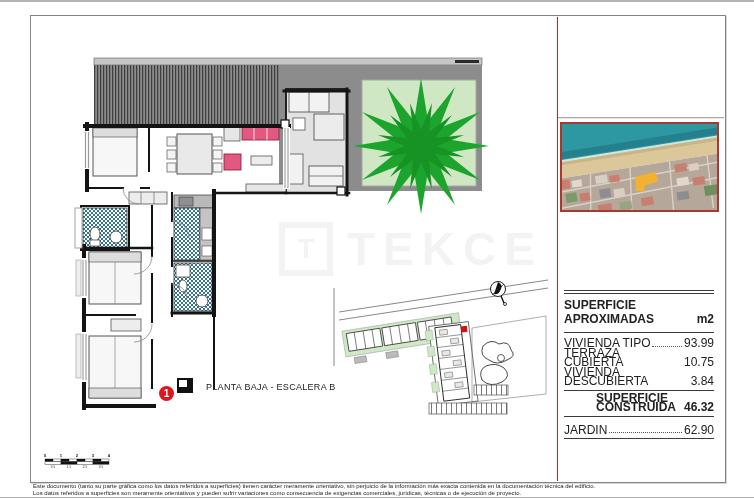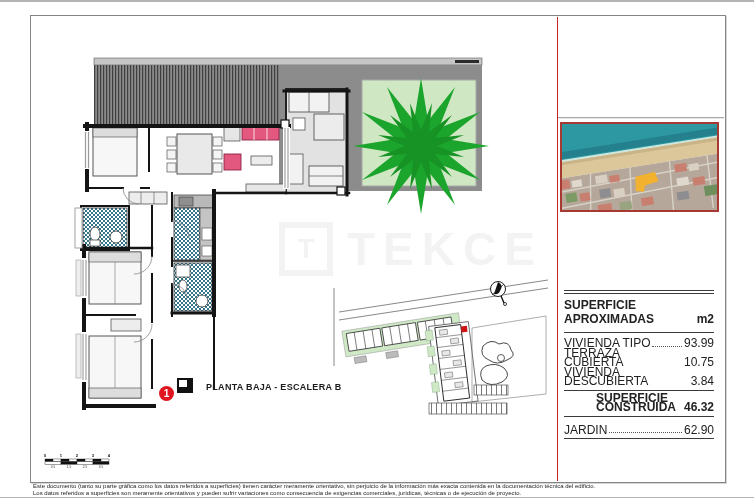--- a/index.html
+++ b/index.html
@@ -19,21 +19,21 @@
 
   .watermark{
     position:absolute;left:248px;top:206px;z-index:1;display:flex;align-items:center;gap:14px;
     color:rgba(40,40,40,0.055);user-select:none;
   }
   .wm-logo{width:42px;height:42px;border:6px solid rgba(40,40,40,0.055);
     display:flex;align-items:center;justify-content:center;font-weight:bold;font-size:28px;}
   .wm-text{font-weight:bold;font-size:46px;letter-spacing:8px;}
 
   .plan-label{
-    position:absolute;left:175px;top:366px;z-index:3;font-size:9px;font-weight:bold;color:#1c1c1c;
+    position:absolute;left:175px;top:366px;z-index:3;font-size:9px;font-weight:normal;color:#1c1c1c;
     letter-spacing:0.3px;
   }
   .unit-marker{
     position:absolute;left:128px;top:370px;z-index:3;width:15px;height:15px;border-radius:50%;
     background:#e11520;color:#fff;font-size:10px;font-weight:bold;text-align:center;line-height:15px;
   }
 
   .red-separator{position:absolute;left:526px;top:1px;width:1px;height:464px;background:#c22525;}
 
   .sidebar{position:absolute;left:527px;top:0;width:166px;height:466px;}

